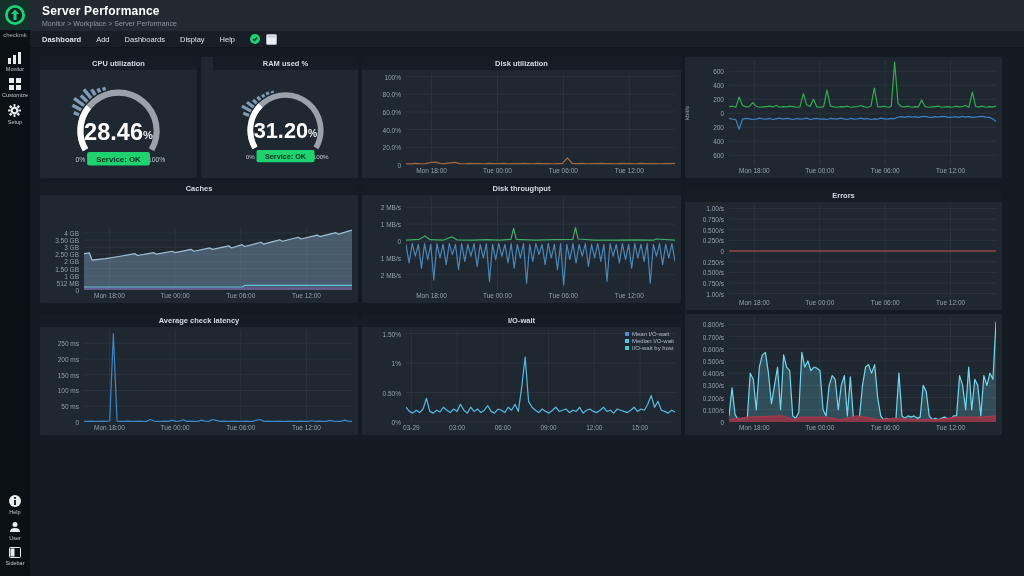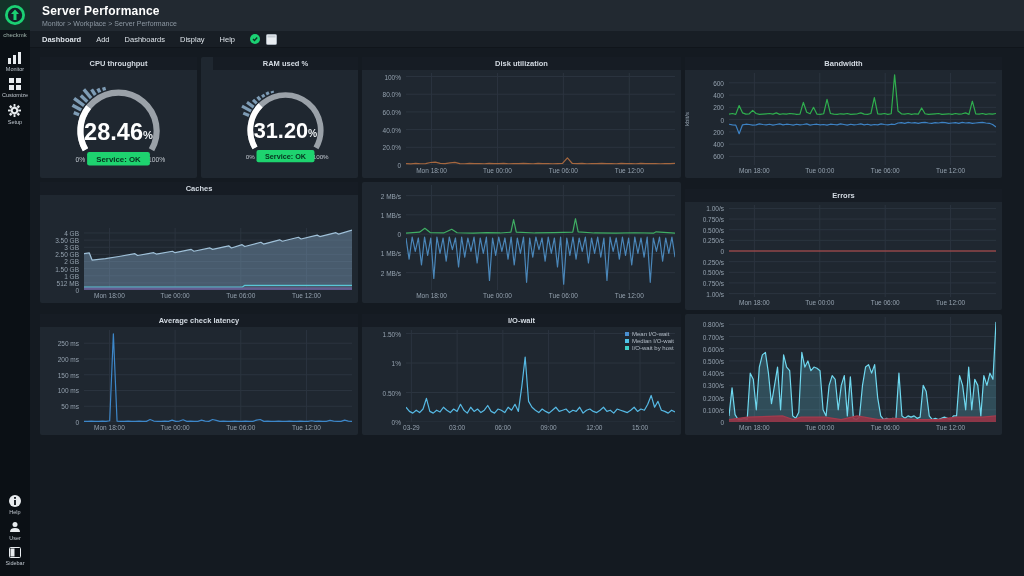--- a/index.html
+++ b/index.html
@@ -157,21 +157,21 @@
           <rect x="0.5" y="0.5" width="10" height="10" rx="1" fill="#e9edf1" stroke="#aab3bc"></rect>
           <rect x="1.5" y="1.5" width="8" height="2" fill="#c6cdd4"></rect>
         </svg>
       </span>
     </div>
 
     <div class="dashboard" id="dashboard">
         <div class="dash-row">
           <div class="panel" style="width: 157px; flex: 0 0 157px;">
             <div class="panel-header">
-              <span class="panel-title">CPU throughput</span>
+              <span class="panel-title">CPU utilization</span>
             </div>
             <div class="panel-body">
               <svg class="gauge-svg" viewBox="0 0 140 92">
                 <line x1="34.8" y1="37.8" x2="30.1" y2="35.9" stroke="#7e9cb5" stroke-width="3"></line>
                 <line x1="36.8" y1="33.6" x2="28.9" y2="29.2" stroke="#7e9cb5" stroke-width="3"></line>
                 <line x1="39.3" y1="29.7" x2="30.4" y2="23.2" stroke="#7e9cb5" stroke-width="3"></line>
                 <line x1="42.2" y1="26.1" x2="36.4" y2="20.6" stroke="#7e9cb5" stroke-width="3"></line>
                 <line x1="45.6" y1="22.9" x2="39.1" y2="15.2" stroke="#7e9cb5" stroke-width="3"></line>
                 <line x1="49.3" y1="20.1" x2="46.0" y2="15.1" stroke="#7e9cb5" stroke-width="3"></line>
                 <line x1="53.3" y1="17.8" x2="51.6" y2="14.3" stroke="#7e9cb5" stroke-width="3"></line>
@@ -242,23 +242,20 @@
                 <div class="xaxis">
                   <div class="xlab" style="left:9.50%">Mon 18:00</div>
                   <div class="xlab" style="left:34.00%">Tue 00:00</div>
                   <div class="xlab" style="left:58.50%">Tue 06:00</div>
                   <div class="xlab" style="left:83.00%">Tue 12:00</div>
                 </div>
               </div>
             </div>
           </div>
           <div class="panel" style="flex: 1 1 0%;">
-            <div class="panel-header">
-              <span class="panel-title">Bandwidth</span>
-            </div>
             <div class="panel-body">
               <div class="chart-wrap">
                 <div class="yaxis">
                   <div class="ylab" style="top:10.67%">600</div>
                   <div class="ylab" style="top:24.00%">400</div>
                   <div class="ylab" style="top:37.33%">200</div>
                   <div class="ylab" style="top:50.67%">0</div>
                   <div class="ylab" style="top:64.00%">200</div>
                   <div class="ylab" style="top:77.33%">400</div>
                   <div class="ylab" style="top:90.67%">600</div>
@@ -334,20 +331,23 @@
                 <div class="xaxis">
                   <div class="xlab" style="left:9.50%">Mon 18:00</div>
                   <div class="xlab" style="left:34.00%">Tue 00:00</div>
                   <div class="xlab" style="left:58.50%">Tue 06:00</div>
                   <div class="xlab" style="left:83.00%">Tue 12:00</div>
                 </div>
               </div>
             </div>
           </div>
           <div class="panel" style="width: 319px; flex: 0 0 319px;">
+            <div class="panel-header">
+              <span class="panel-title">Disk throughput</span>
+            </div>
             <div class="panel-body">
               <div class="chart-wrap">
                 <div class="yaxis">
                   <div class="ylab" style="top:10.09%">2 MB/s</div>
                   <div class="ylab" style="top:28.44%">1 MB/s</div>
                   <div class="ylab" style="top:46.79%">0</div>
                   <div class="ylab" style="top:65.14%">1 MB/s</div>
                   <div class="ylab" style="top:83.49%">2 MB/s</div>
                 </div>
                 <div class="plot">

